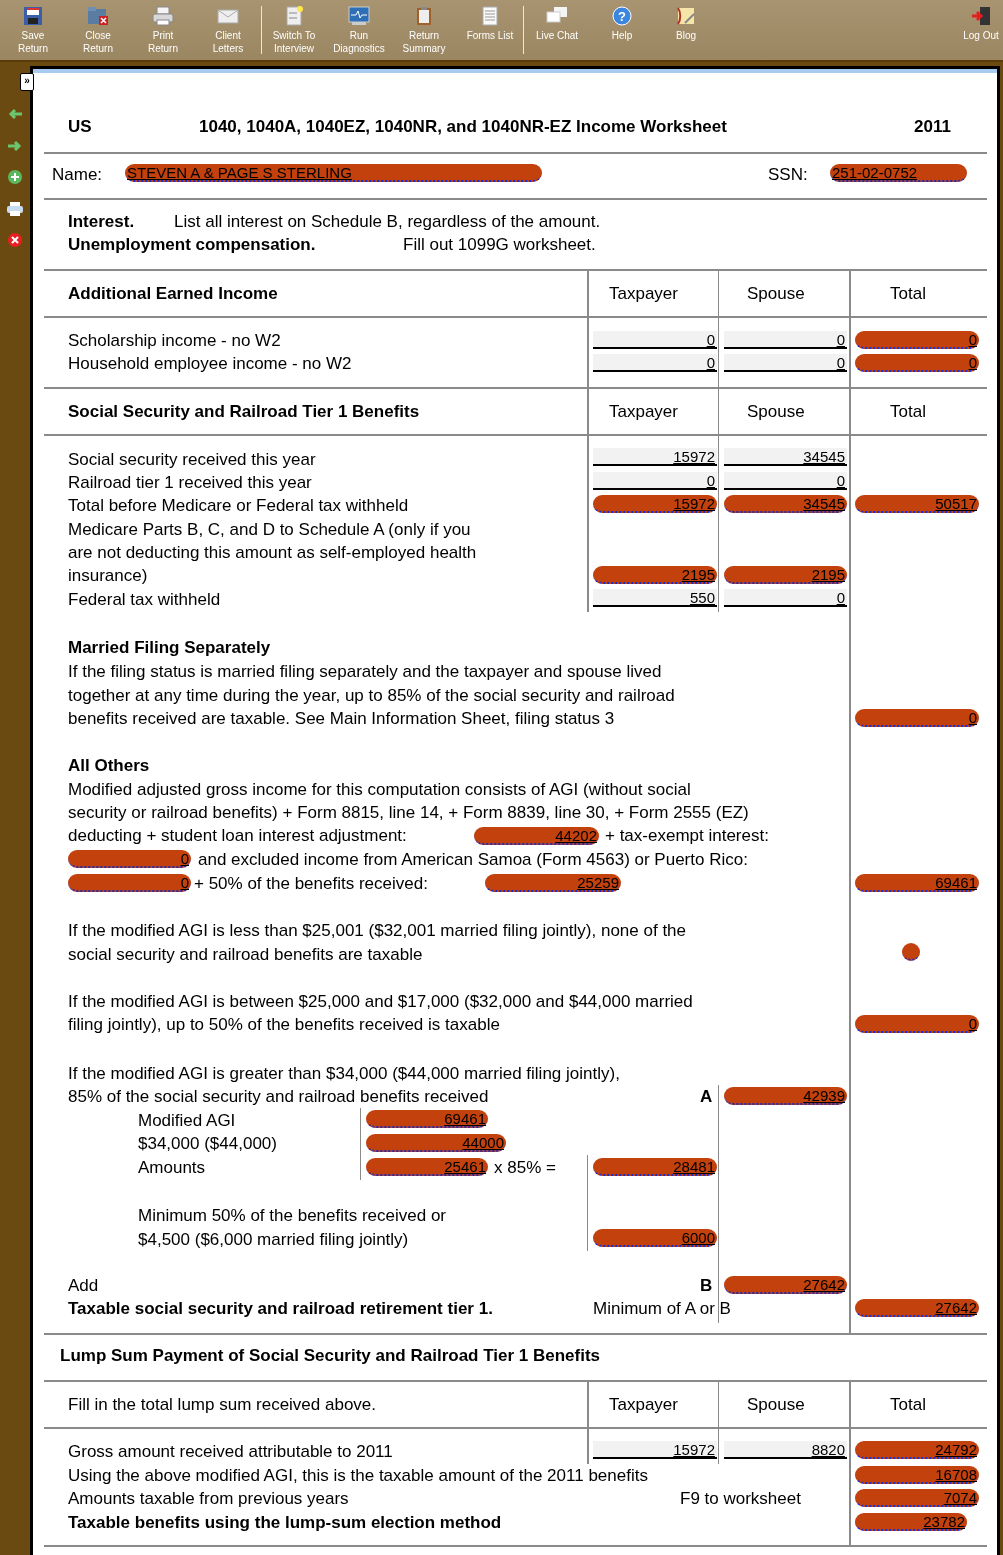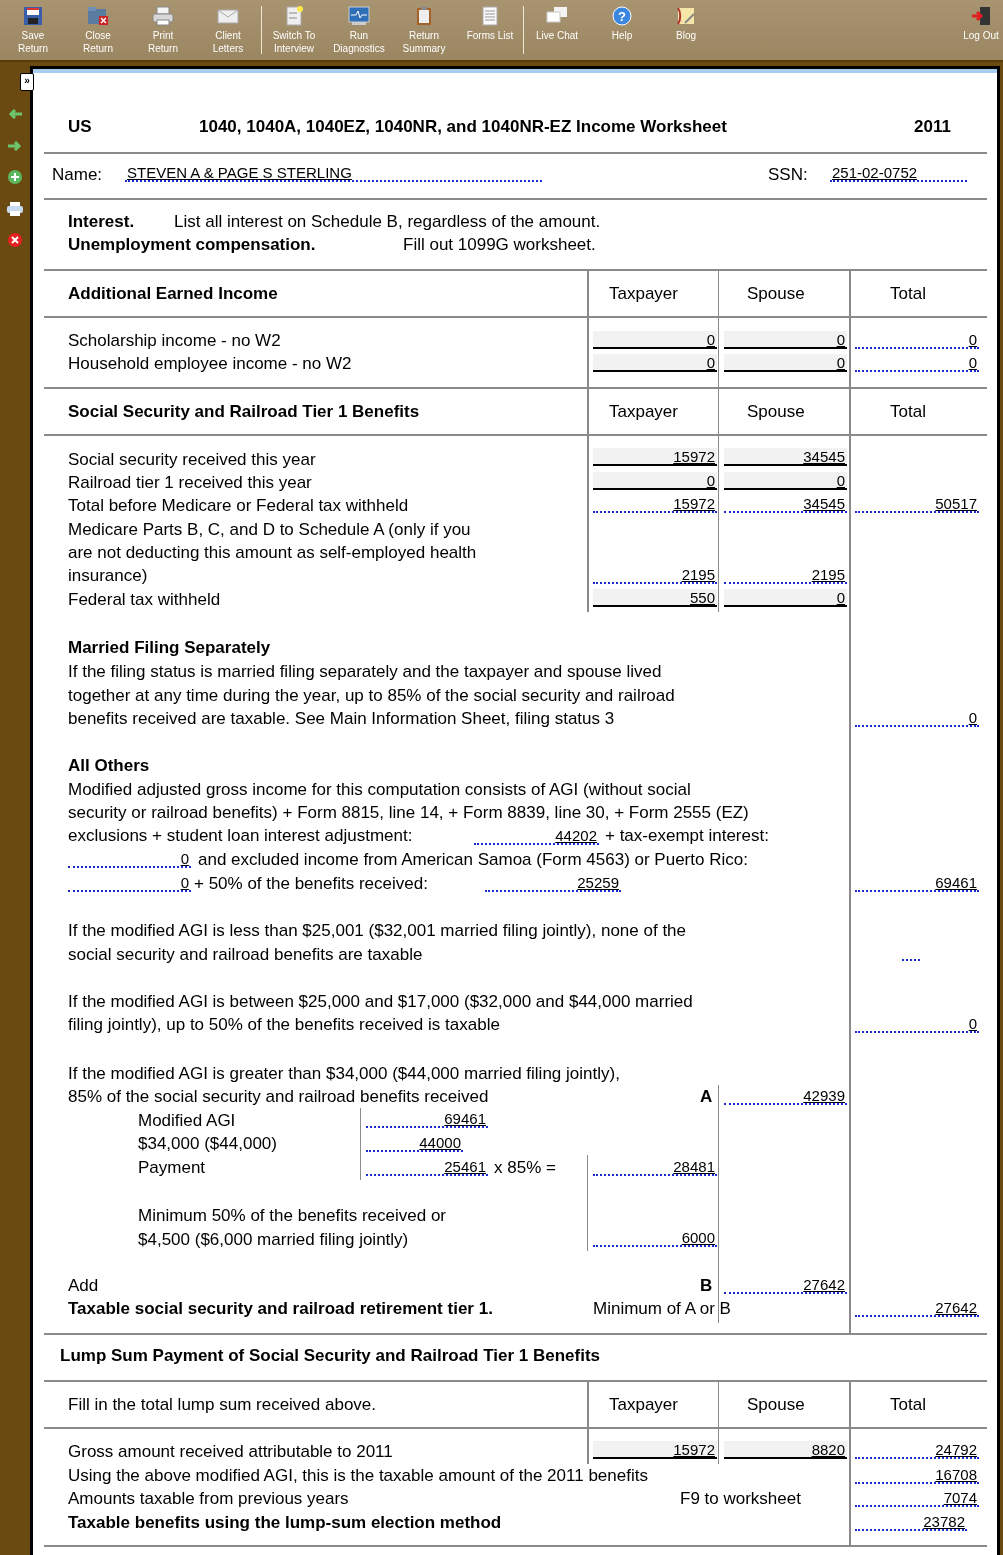--- a/index.html
+++ b/index.html
@@ -12,21 +12,21 @@
   .side-ico { position:absolute; left:6px; width:18px; height:16px; cursor:pointer; }
   .expander { position:absolute; left:20px; top:73px; width:12px; height:16px; background:#fff; border:1px solid #000; border-radius:2px; font-size:10px; font-weight:bold; line-height:14px; text-align:center; cursor:pointer; z-index:3;}
   .page { position:absolute; left:30px; top:66px; width:970px; height:1489px; background:#fff; border-left:3px solid #000; border-right:3px solid #000; border-top:3px solid #000; box-sizing:border-box; }
   .page-topbar { position:absolute; left:0; top:0; right:0; height:4px; background:#a8ccf0; }
   .t { position:absolute; font-size:17px; color:#000; white-space:nowrap; line-height:20px; }
   .b { font-weight:bold; }
   .hr { position:absolute; height:2px; background:#8a8a8a; }
   .vr { position:absolute; width:2px; background:#8a8a8a; }
   .vr1 { position:absolute; width:1px; background:#8a8a8a; }
   .fld { position:absolute; height:18px; font-size:15px; line-height:18px; text-align:right; padding-right:2px; box-sizing:border-box; cursor:text; }
-  .fld.y { background:#ffffff; border-bottom:2px dotted #1a2cd0; }
+  .fld.y { background:#c2410c; border-bottom:2px dotted #1a2cd0;border-radius:9px; }
   .fld.g { background:#f2f2f2; border-bottom:2px solid #000; }
   .fld.left { text-align:left; padding-left:2px; }
   .fld span { text-decoration:underline; }
 </style>
 </head>
 <body>
 
 <div class="toolbar">
   <div class="tb-btn" style="left:2px">
     <svg class="ico" viewBox="0 0 22 20">
@@ -221,21 +221,21 @@
 
   <div class="t b" style="left:68px; top:638px">Married Filing Separately</div>
   <div class="t" style="left:68px; top:662px">If the filing status is married filing separately and the taxpayer and spouse lived</div>
   <div class="t" style="left:68px; top:686px">together at any time during the year,  up to 85% of the social security and railroad</div>
   <div class="t" style="left:68px; top:709px">benefits received are taxable.  See Main Information Sheet,  filing status 3</div>
   <div class="fld y" style="left:855px; top:709px; width:124px"><span>0</span></div>
 
   <div class="t b" style="left:68px; top:756px">All Others</div>
   <div class="t" style="left:68px; top:780px">Modified adjusted gross income for this computation consists of AGI  (without social</div>
   <div class="t" style="left:68px; top:803px">security or railroad benefits) + Form 8815,  line 14, + Form 8839,  line 30, + Form 2555 (EZ)</div>
-  <div class="t" style="left:68px; top:826px">exclusions + student loan interest adjustment:</div>
+  <div class="t" style="left:68px; top:826px">deducting + student loan interest adjustment:</div>
   <div class="fld y" style="left:474px; top:827px; width:125px"><span>44202</span></div>
   <div class="t" style="left:605px; top:826px">+  tax-exempt interest:</div>
   <div class="fld y" style="left:68px; top:850px; width:123px"><span>0</span></div>
   <div class="t" style="left:198px; top:850px">and excluded income from American Samoa  (Form 4563)  or Puerto Rico:</div>
   <div class="fld y" style="left:68px; top:874px; width:123px"><span>0</span></div>
   <div class="t" style="left:194px; top:874px">+  50% of the benefits received:</div>
   <div class="fld y" style="left:485px; top:874px; width:136px"><span>25259</span></div>
   <div class="fld y" style="left:855px; top:874px; width:124px"><span>69461</span></div>
 
   <div class="t" style="left:68px; top:921px">If the modified AGI is less than $25,001  ($32,001 married filing jointly),  none of the</div>
@@ -249,22 +249,22 @@
   <div class="t" style="left:68px; top:1064px">If the modified AGI is greater than $34,000  ($44,000 married filing jointly),</div>
   <div class="t" style="left:68px; top:1087px">85% of the social security and railroad benefits received</div>
   <div class="t b" style="left:700px; top:1087px">A</div>
   <div class="vr1" style="left:718px; top:1085px; height:238px"></div>
   <div class="fld y" style="left:724px; top:1087px; width:123px"><span>42939</span></div>
 
   <div class="vr1" style="left:360px; top:1108px; height:72px"></div>
   <div class="t" style="left:138px; top:1111px">Modified AGI</div>
   <div class="fld y" style="left:366px; top:1110px; width:122px"><span>69461</span></div>
   <div class="t" style="left:138px; top:1134px">$34,000  ($44,000)</div>
-  <div class="fld y" style="left:366px; top:1134px; width:97px"><span>44000</span></div>
-  <div class="t" style="left:138px; top:1158px">Payment</div>
+  <div class="fld y" style="left:366px; top:1134px; width:140px"><span>44000</span></div>
+  <div class="t" style="left:138px; top:1158px">Amounts</div>
   <div class="fld y" style="left:366px; top:1158px; width:122px"><span>25461</span></div>
   <div class="t" style="left:494px; top:1158px">x 85% =</div>
   <div class="vr1" style="left:587px; top:1155px; height:96px"></div>
   <div class="fld y" style="left:593px; top:1158px; width:124px"><span>28481</span></div>
 
   <div class="t" style="left:138px; top:1206px">Minimum 50% of the benefits received or</div>
   <div class="t" style="left:138px; top:1230px">$4,500  ($6,000 married filing jointly)</div>
   <div class="fld y" style="left:593px; top:1229px; width:124px"><span>6000</span></div>
 
   <div class="t" style="left:68px; top:1276px">Add</div>

